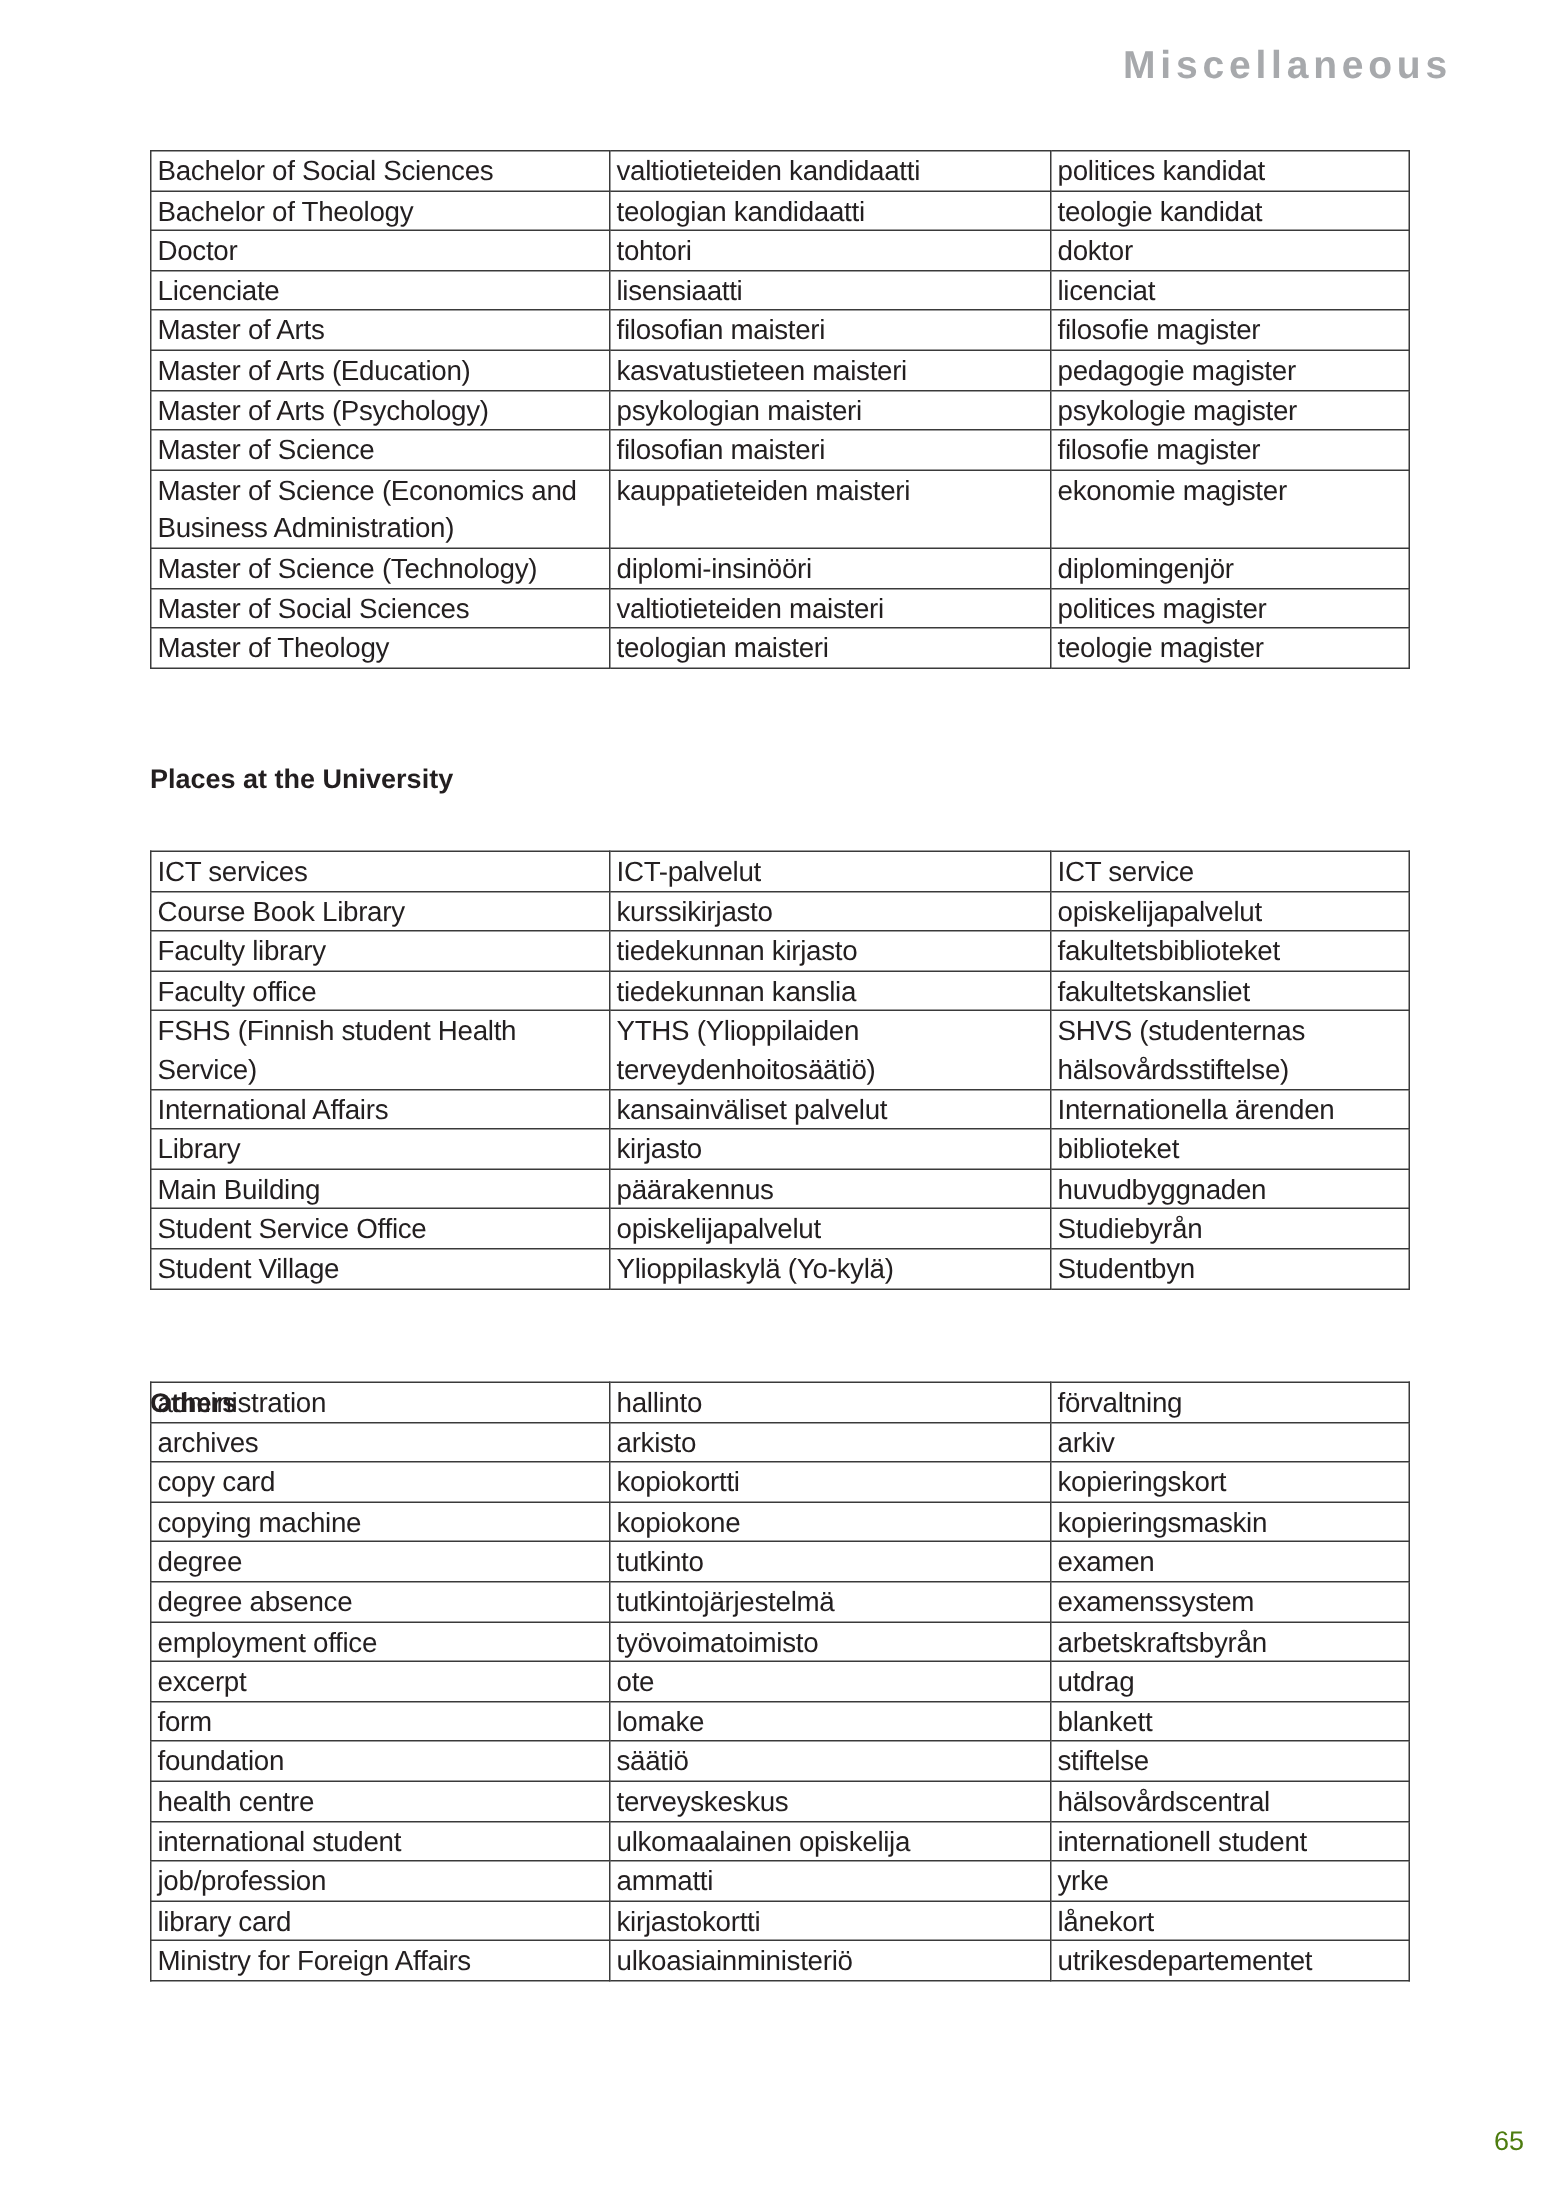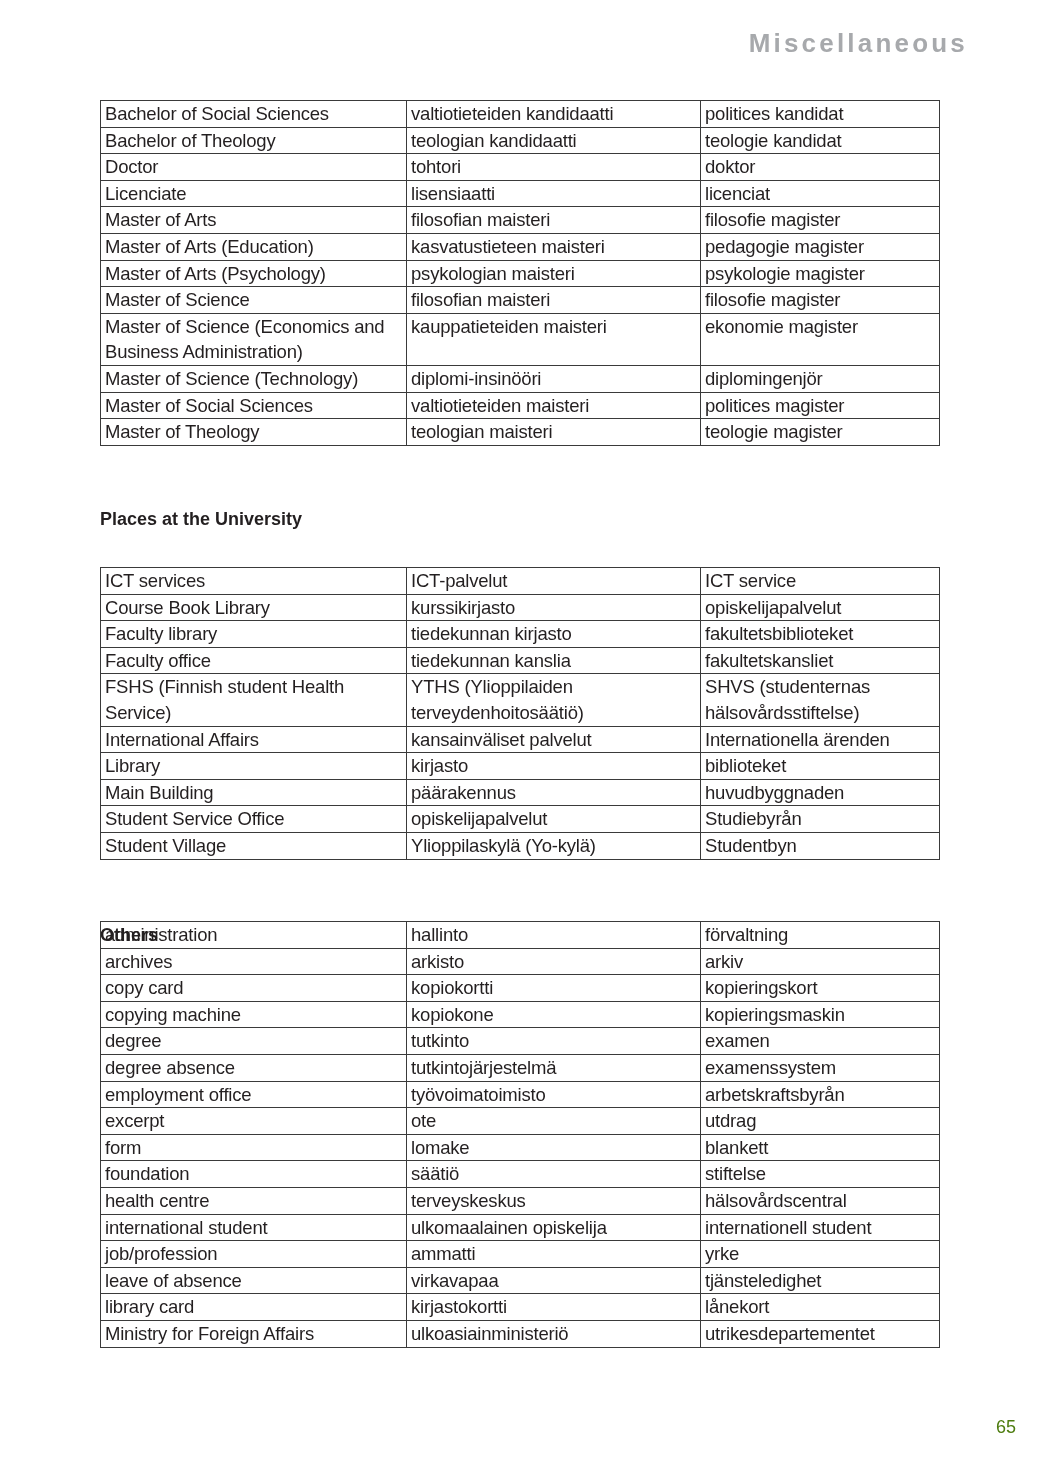--- a/index.html
+++ b/index.html
@@ -239,25 +239,20 @@
         <td>international student</td>
         <td>ulkomaalainen opiskelija</td>
         <td>internationell student</td>
       </tr>
       <tr>
         <td>job/profession</td>
         <td>ammatti</td>
         <td>yrke</td>
       </tr>
       <tr>
-        <td>leave of absence</td>
-        <td>virkavapaa</td>
-        <td>tjänsteledighet</td>
-      </tr>
-      <tr>
         <td>library card</td>
         <td>kirjastokortti</td>
         <td>lånekort</td>
       </tr>
       <tr>
         <td>Ministry for Foreign Affairs</td>
         <td>ulkoasiainministeriö</td>
         <td>utrikesdepartementet</td>
       </tr>
     </tbody>

